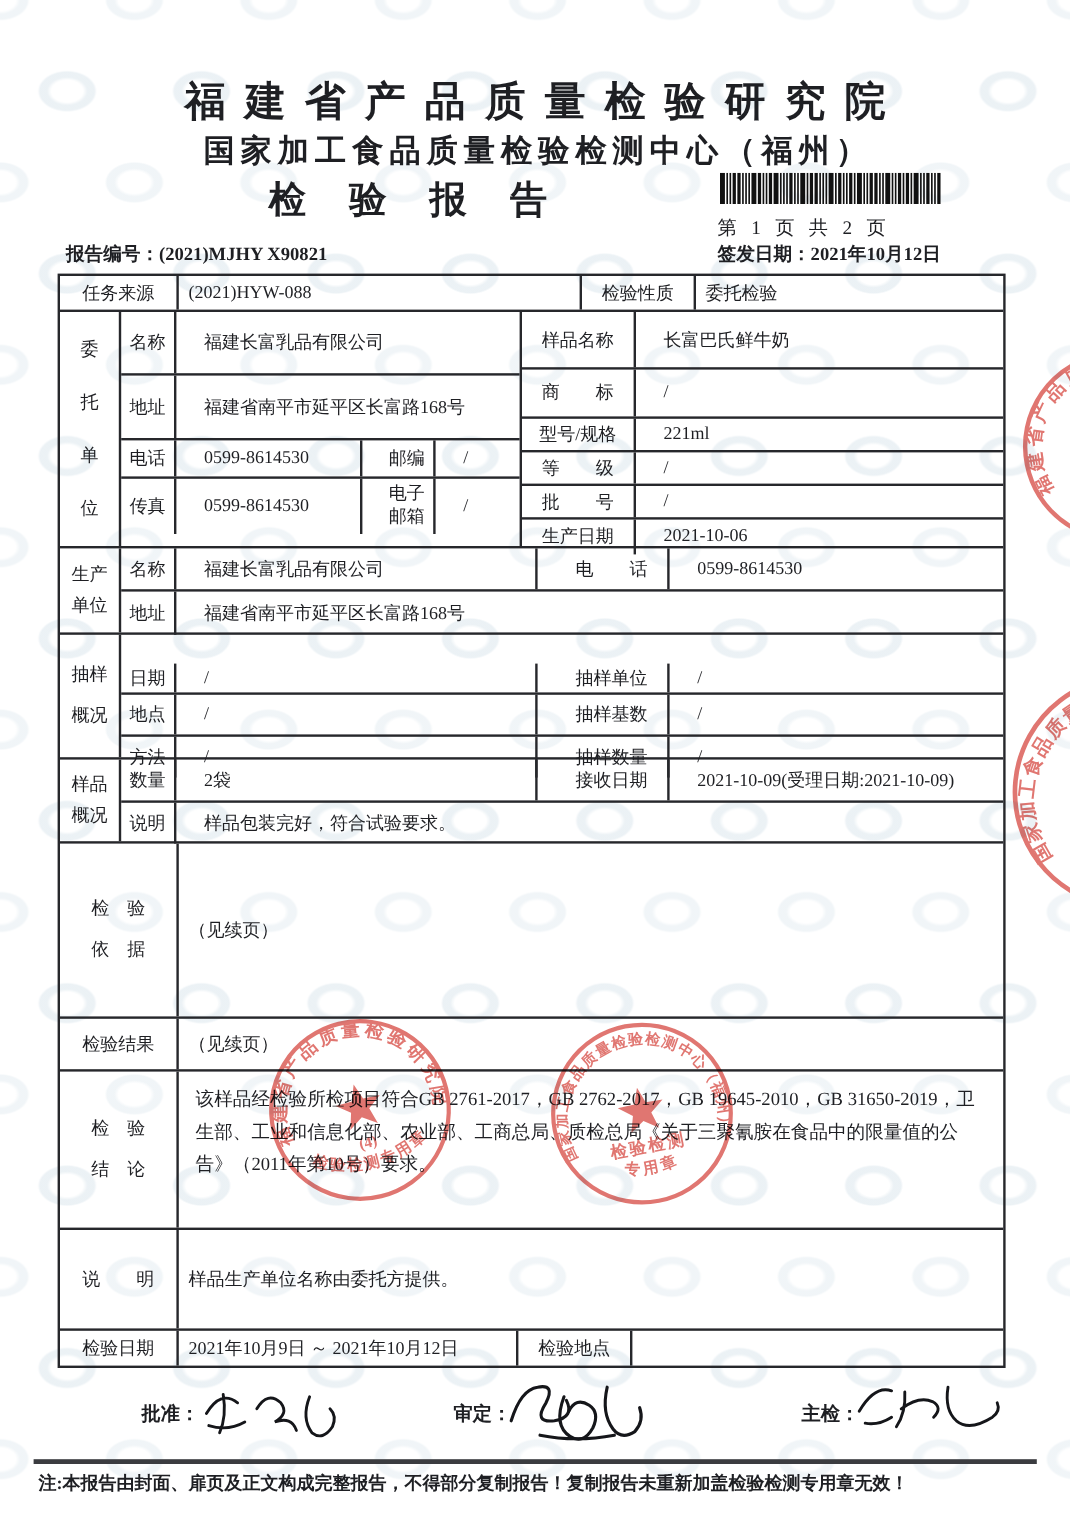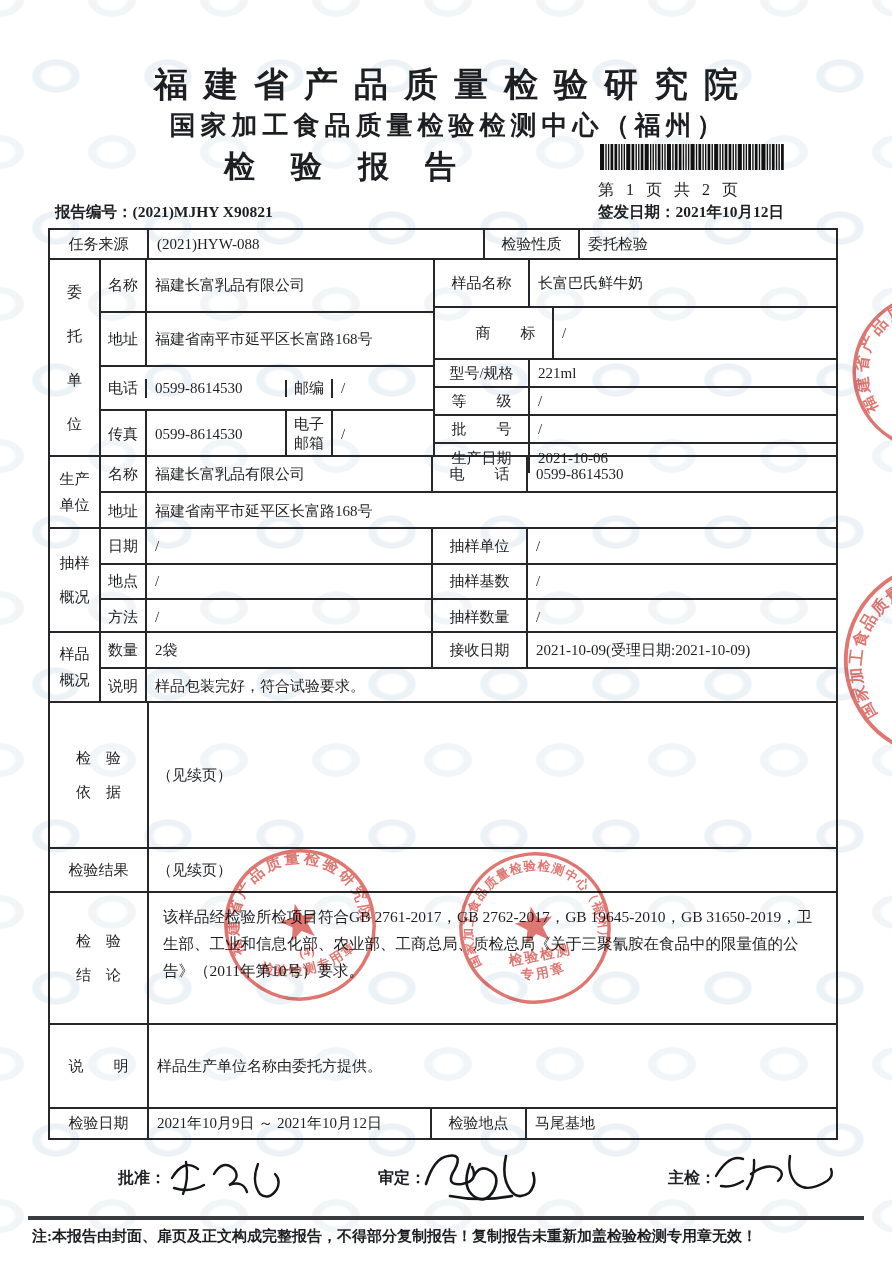--- a/index.html
+++ b/index.html
@@ -23,21 +23,21 @@
   .issue{left:598px;top:202px;font-size:15.5px;font-weight:bold;z-index:1;}
   
   .tbl{left:48px;top:228px;width:790px;border:2.5px solid var(--ln);box-sizing:border-box;z-index:1;background:transparent;}
   .band{display:flex;border-bottom:2px solid var(--ln);box-sizing:border-box;}
   .band:last-child{border-bottom:none;}
   .c{box-sizing:border-box;border-right:2px solid var(--ln);display:flex;align-items:center;overflow:hidden;font-size:15px;}
   .c.last{border-right:none;}
   .lab{justify-content:center;text-align:center;white-space:pre-wrap;}
   .val{padding-left:8px;white-space:pre-wrap;}
   .rows{display:flex;flex-direction:column;box-sizing:border-box;}
-  .r{display:flex;border-bottom:2px solid var(--ln);box-sizing:border-box;flex:none;}
+  .r{display:flex;border-bottom:2px solid var(--ln);box-sizing:border-box;flex:none;gap:15px;}
   .r.last{border-bottom:none;}
   .vA{line-height:44px;}
   .lh26{line-height:26px;}
   .lh34{line-height:34px;}
   .conc{align-items:flex-start;padding:10px 14px 0 14px;line-height:27px;font-size:15.5px;}
   
   .stamp{z-index:3;opacity:.8;mix-blend-mode:multiply;}
   .stamp text{fill:var(--red);font-family:"Liberation Serif",serif;font-weight:bold;}
   .stamp circle{stroke:var(--red);fill:none;}
   .stamp polygon{fill:var(--red);}
@@ -136,40 +136,40 @@
 位</div>
     <div class="rows" style="width:334px;border-right:2px solid var(--ln);">
       <div class="r" style="height:53px;">
         <div class="c lab" style="width:46px;">名称</div>
         <div class="c val last" style="flex:1;">福建长富乳品有限公司</div>
       </div>
       <div class="r" style="height:54px;">
         <div class="c lab" style="width:46px;">地址</div>
         <div class="c val last" style="flex:1;">福建省南平市延平区长富路168号</div>
       </div>
-      <div class="r" style="height:44px;align-items:center;">
+      <div class="r" style="height:32px;">
         <div class="c lab" style="width:46px;">电话</div>
         <div class="c val" style="width:140px;">0599-8614530</div>
         <div class="c lab" style="width:46px;">邮编</div>
         <div class="c val last" style="flex:1;">/</div>
       </div>
       <div class="r last" style="height:46px;">
         <div class="c lab" style="width:46px;">传真</div>
         <div class="c val" style="width:140px;">0599-8614530</div>
         <div class="c lab" style="width:46px;line-height:19px;">电子
 邮箱</div>
         <div class="c val last" style="flex:1;">/</div>
       </div>
     </div>
     <div class="rows" style="flex:1;">
       <div class="r" style="height:48px;">
         <div class="c lab" style="width:95px;">样品名称</div>
         <div class="c val last" style="flex:1;">长富巴氏鲜牛奶</div>
       </div>
-      <div class="r" style="height:52px;padding-left:24px;">
+      <div class="r" style="height:41px;">
         <div class="c lab" style="width:95px;">商　　标</div>
         <div class="c val last" style="flex:1;">/</div>
       </div>
       <div class="r" style="height:28px;">
         <div class="c lab" style="width:95px;">型号/规格</div>
         <div class="c val last" style="flex:1;">221ml</div>
       </div>
       <div class="r" style="height:28px;">
         <div class="c lab" style="width:95px;">等　　级</div>
         <div class="c val last" style="flex:1;">/</div>
@@ -199,21 +199,21 @@
         <div class="c lab" style="width:46px;">地址</div>
         <div class="c val last" style="flex:1;">福建省南平市延平区长富路168号</div>
       </div>
     </div>
   </div>
 
   <div class="band" style="height:104px;">
     <div class="c lab lh34" style="width:51px;">抽样
 概况</div>
     <div class="rows" style="flex:1;">
-      <div class="r" style="height:36px;">
+      <div class="r" style="height:26px;margin-top:24px;">
         <div class="c lab" style="width:46px;">日期</div>
         <div class="c val" style="width:286px;">/</div>
         <div class="c lab" style="width:95px;">抽样单位</div>
         <div class="c val last" style="flex:1;">/</div>
       </div>
       <div class="r" style="height:35px;">
         <div class="c lab" style="width:46px;">地点</div>
         <div class="c val" style="width:286px;">/</div>
         <div class="c lab" style="width:95px;">抽样基数</div>
         <div class="c val last" style="flex:1;">/</div>
@@ -263,21 +263,20 @@
 
   <div class="band" style="height:84px;">
     <div class="c lab" style="width:99px;">说　　明</div>
     <div class="c val last" style="flex:1;">样品生产单位名称由委托方提供。</div>
   </div>
 
   <div class="band" style="height:29px;">
     <div class="c lab" style="width:99px;">检验日期</div>
     <div class="c val" style="width:283px;">2021年10月9日 ～ 2021年10月12日</div>
     <div class="c lab" style="width:95px;">检验地点</div>
-    <div class="c val last" style="flex:1;">马尾基地</div>
   </div>
 </div>
 
 <svg class="abs stamp" style="left:220px;top:845px;transform:rotate(-14deg);" width="160" height="160" viewBox="0 0 160 160">
   <defs>
     <path id="arcT1" d="M 21.7 101.2 A 62 62 0 1 1 138.3 101.2"></path>
     <path id="arcB1" d="M 32 116 Q 80 142 128 116"></path>
   </defs>
   <circle cx="80" cy="80" r="74" stroke-width="3.5"></circle>
   <text font-size="15.5" letter-spacing="3"><textPath href="#arcT1" startOffset="50%" text-anchor="middle">福建省产品质量检验研究院</textPath></text>

